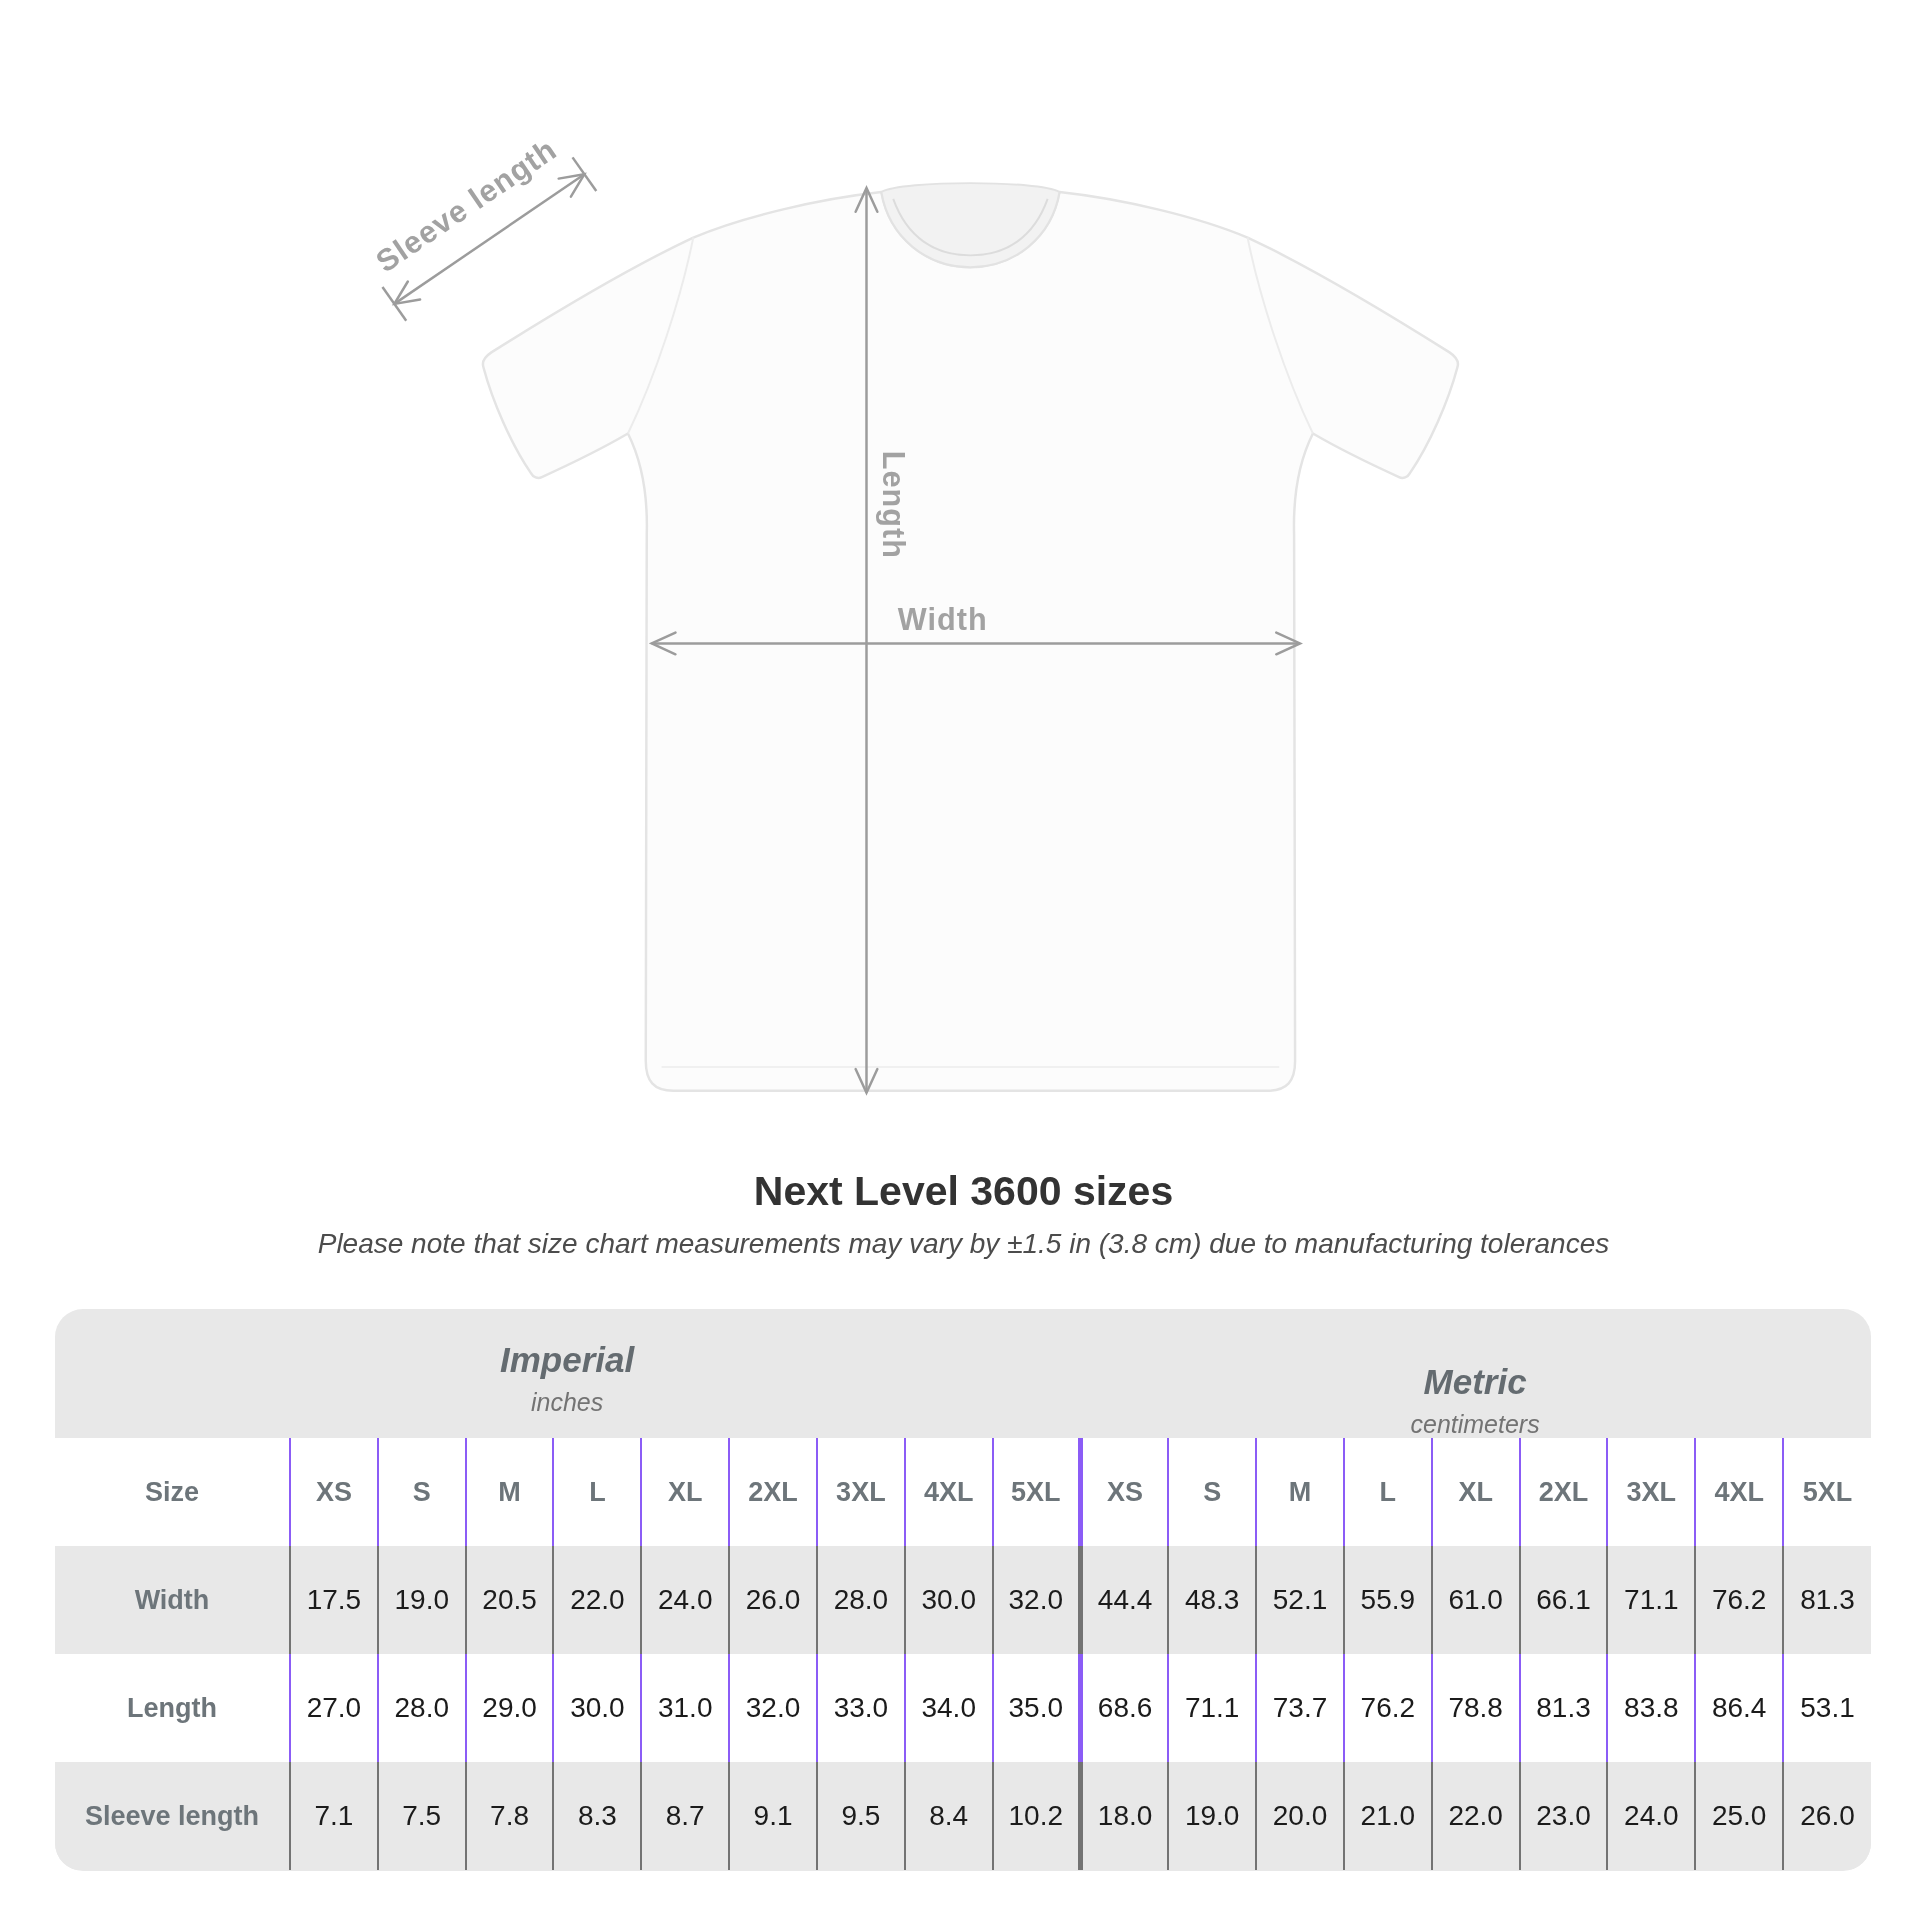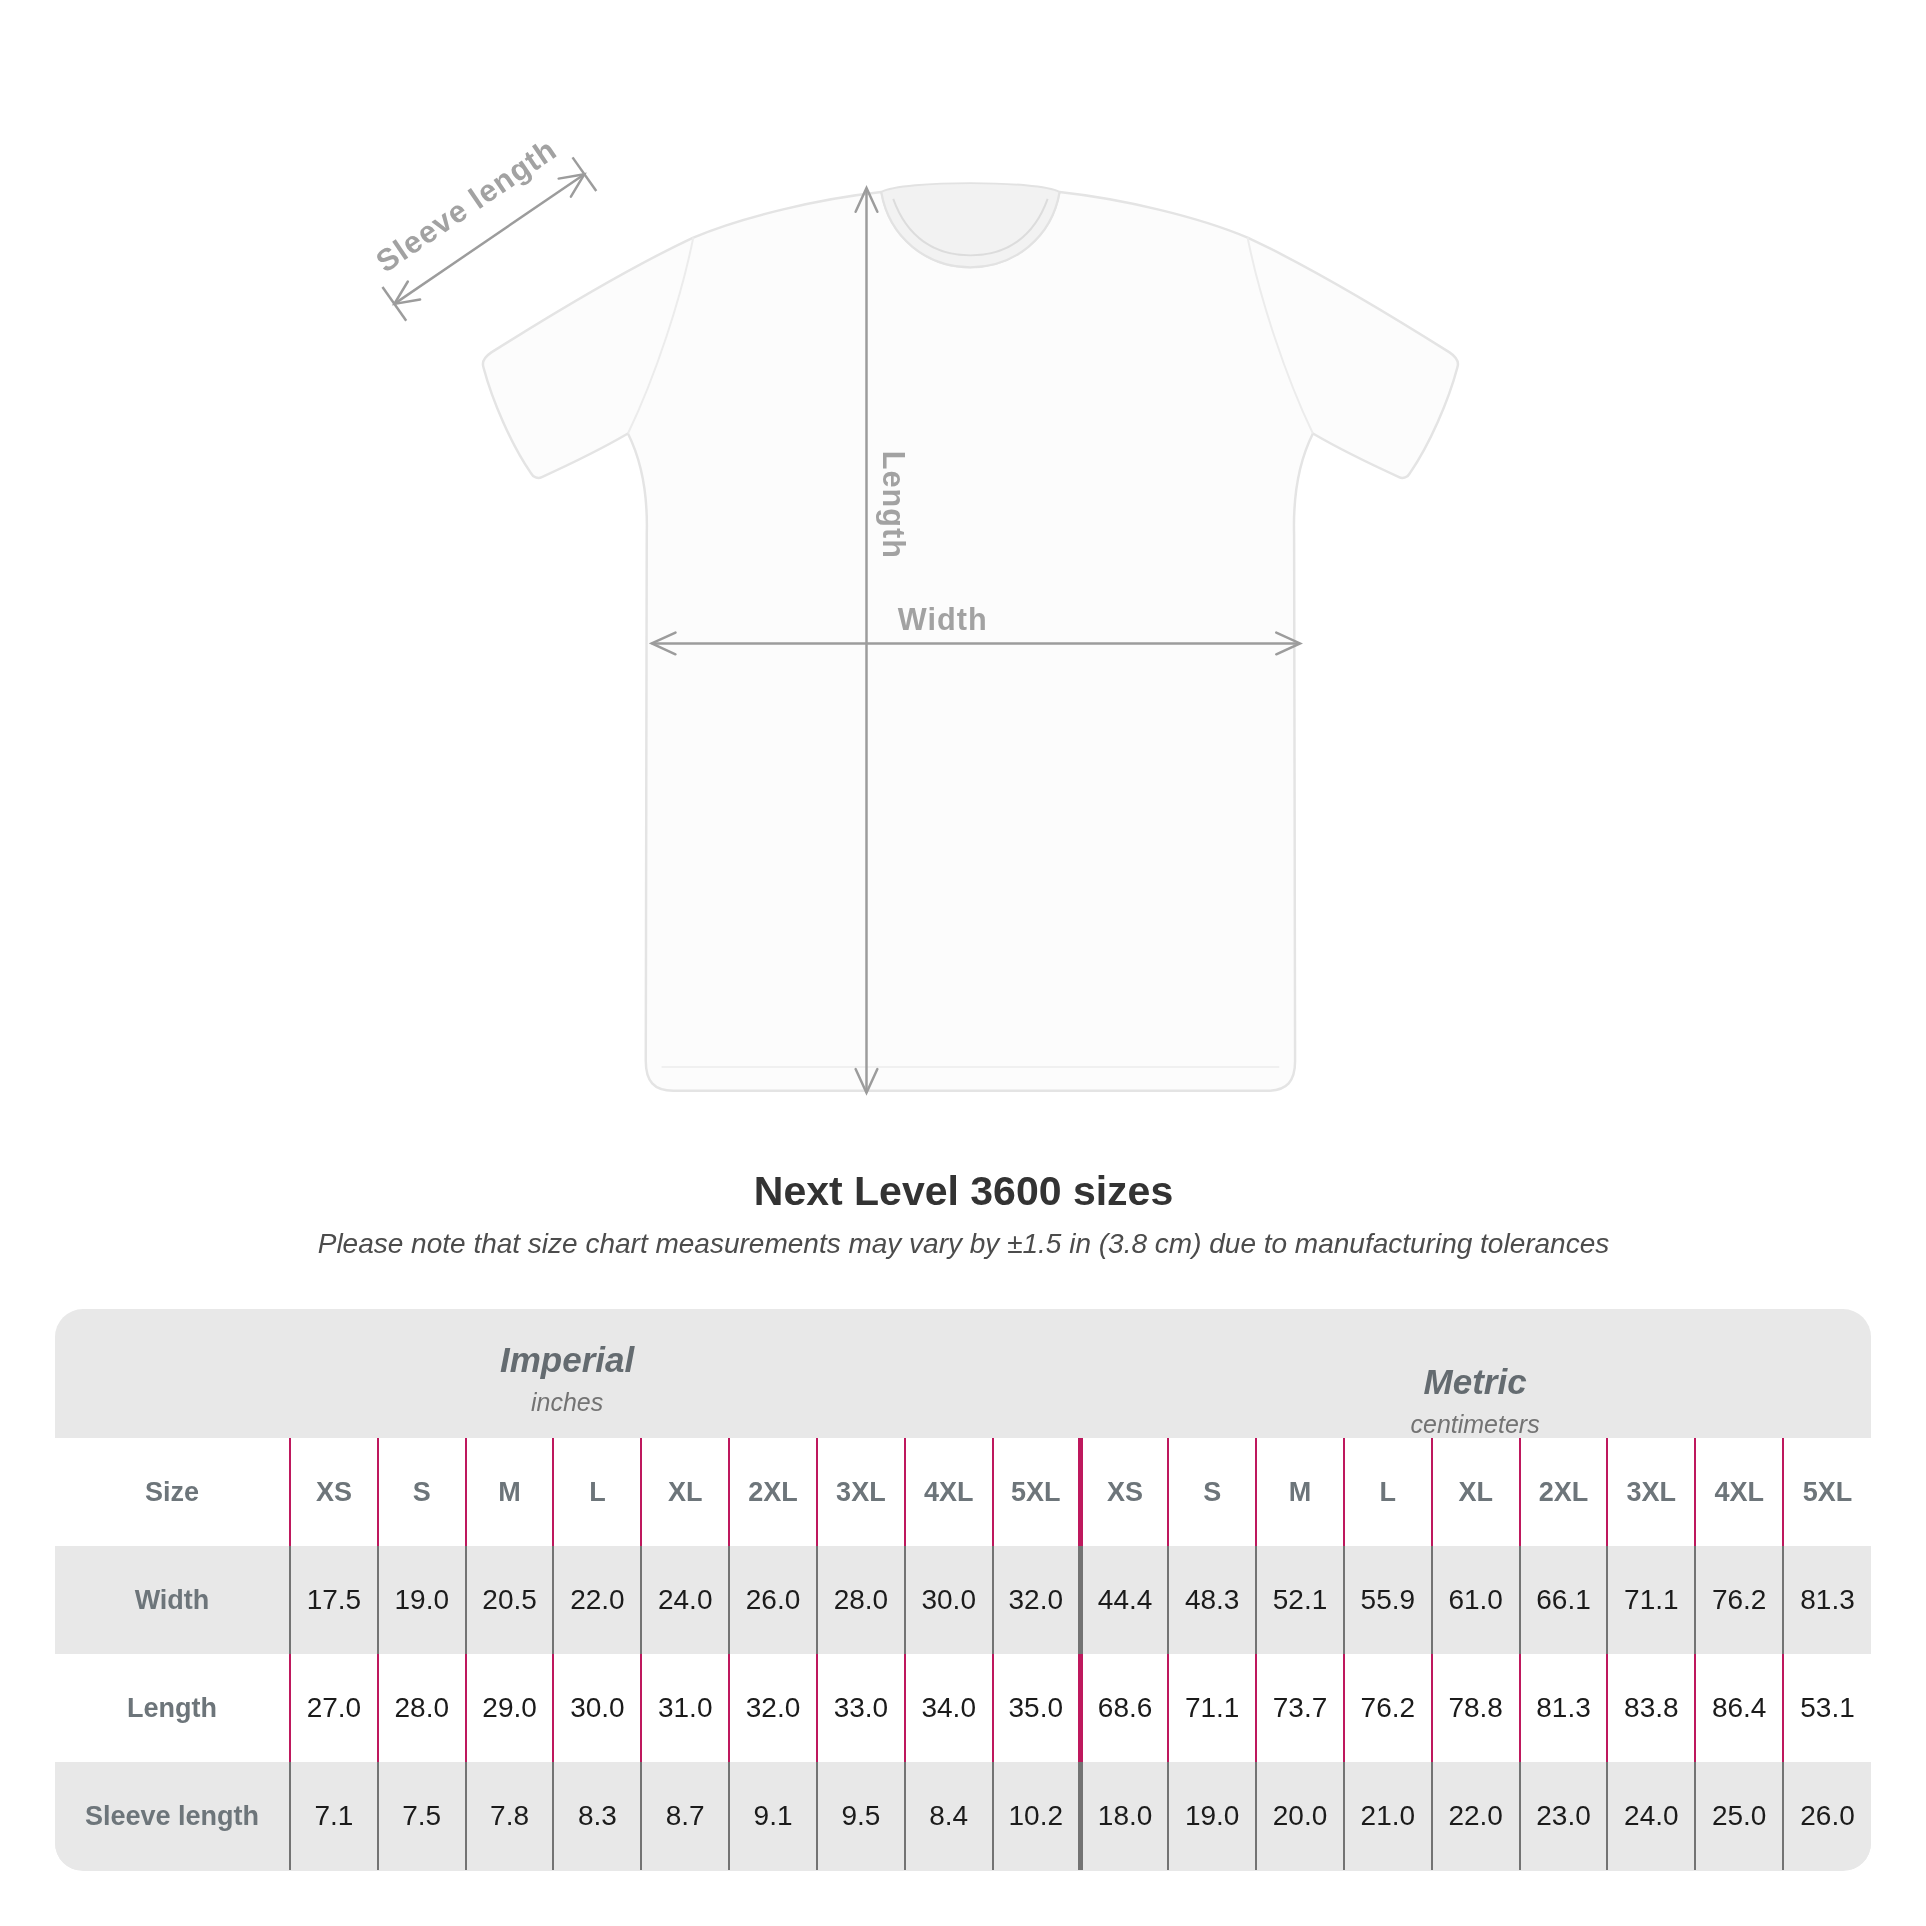--- a/index.html
+++ b/index.html
@@ -32,21 +32,21 @@
   .unit-sub{font-size:25px;font-style:italic;color:#737373;margin-top:8px;}
   table.sizes{width:100%;border-collapse:collapse;table-layout:fixed;}
   table.sizes td{
     text-align:center;vertical-align:middle;height:108px;
     font-size:28px;color:#1b1b1b;padding:0;
   }
   table.sizes td.hdr{font-weight:bold;color:#6d757a;font-size:27px;}
   table.sizes td.lab{font-weight:bold;color:#6d757a;font-size:27px;}
   tr.rw{background:#ffffff;}
   tr.rg{background:#e8e8e8;}
-  tr.rw td + td{border-left:2px solid #be185d;margin-top:16px;}
+  tr.rw td + td{border-left:2px solid #8b5cf6;margin-top:16px;}
   tr.rg td + td{border-left:2px solid #737373;}
   table.sizes td.mstart{border-left-width:5px;}
 </style>
 </head>
 <body>
 
 <div class="page">
 
   <svg class="illustration" viewBox="0 0 1946 1180">
     <defs>

